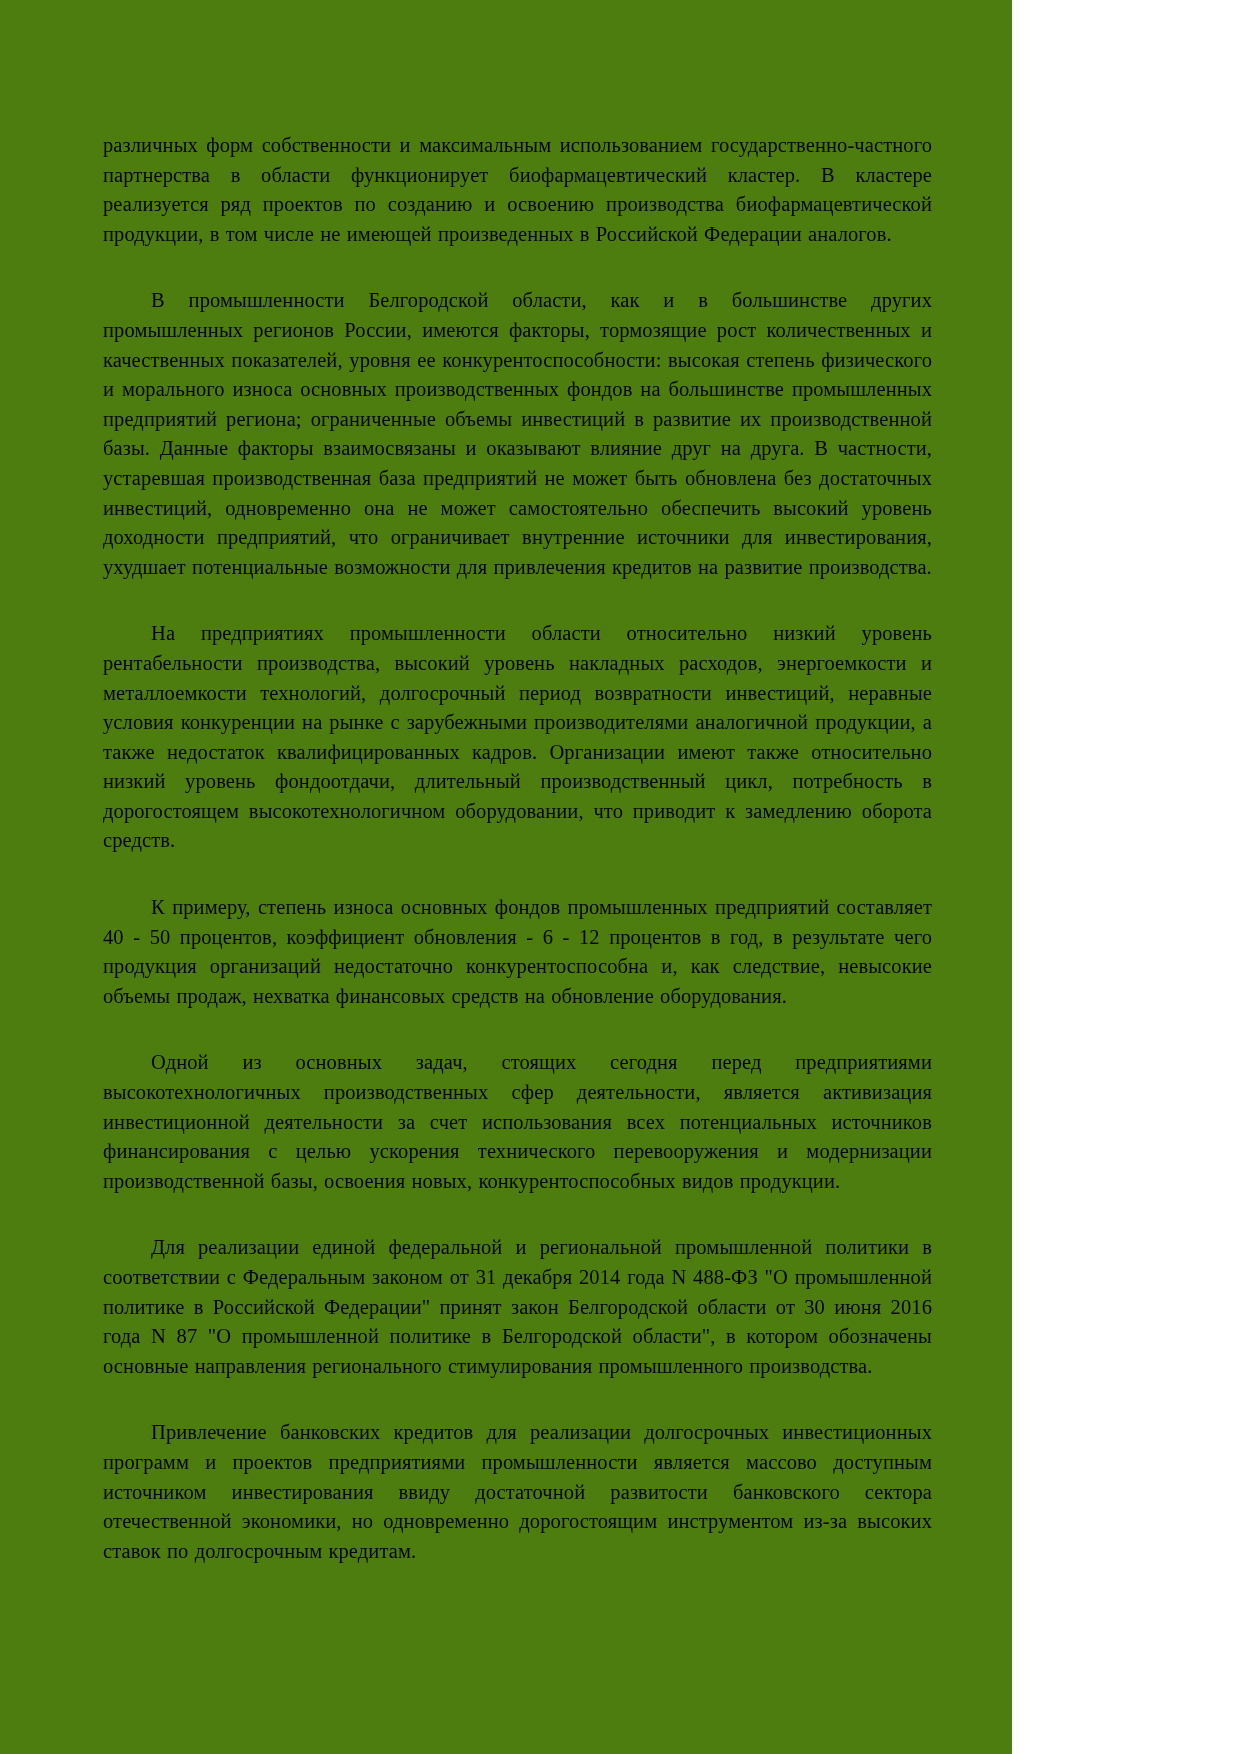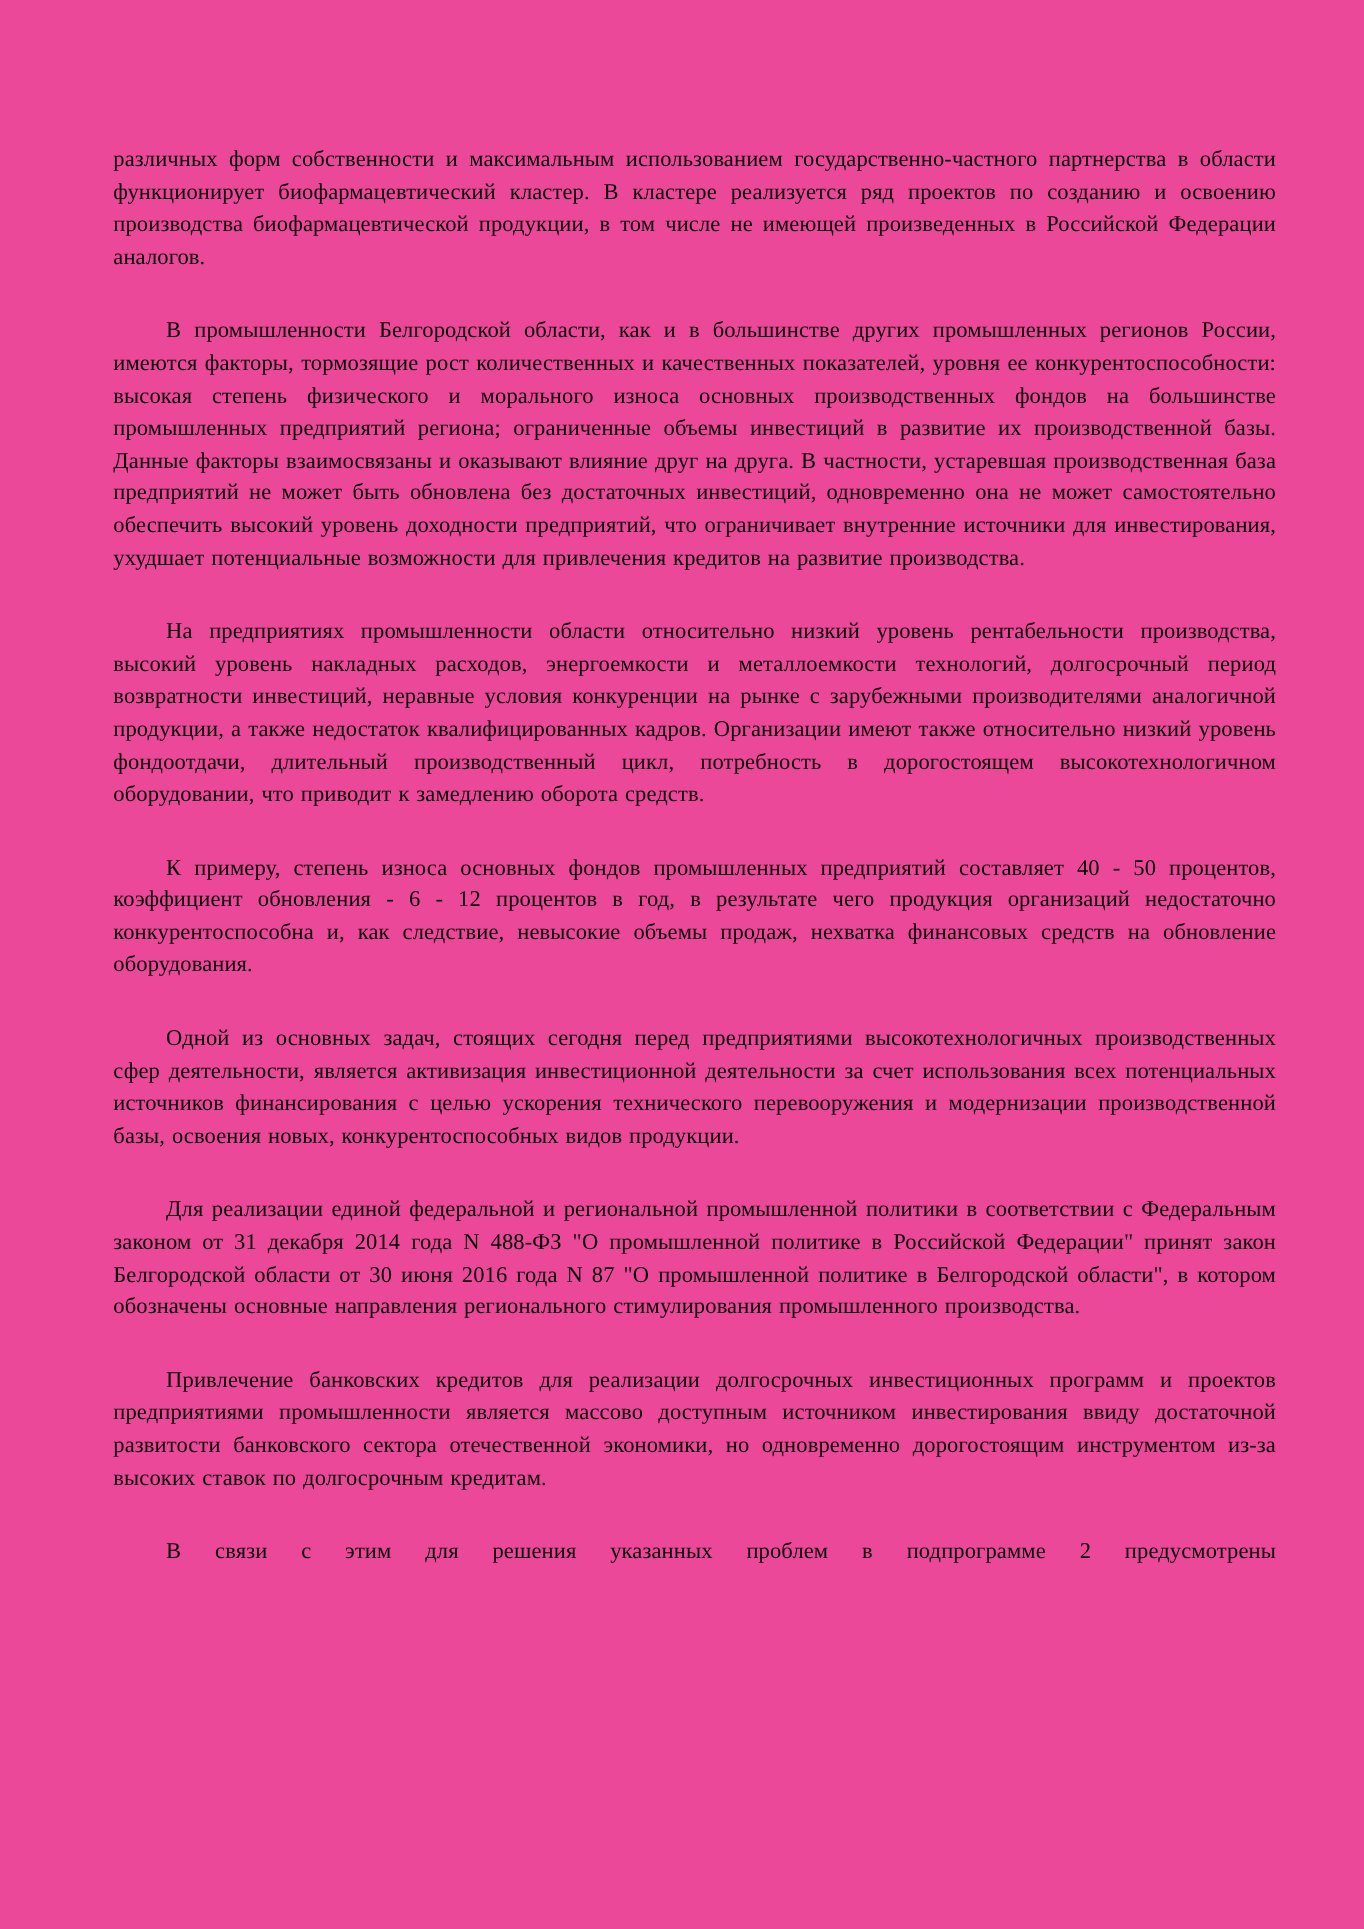--- a/index.html
+++ b/index.html
@@ -7,24 +7,24 @@
     width: 1240px;
     background: #ffffff;
   }
   body {
     height: 1754px;
     font-family: "Liberation Serif", "DejaVu Serif", serif;
     color: #050505;
     overflow: hidden;
   }
   .page {
-    width: 1240px;
+    width: 1012px;
     height: 1754px;
     padding: 131px 80px 64px 103px;
-    background: #ec4899;
+    background: #4d7c0f;
   }
   .page p {
     font-size: 20.5px;
     line-height: 29.6px;
     text-align: justify;
     text-indent: 48px;
     letter-spacing: 0.1px;
     word-spacing: 1px;
     margin-bottom: 37px;
   }
@@ -40,14 +40,13 @@
 <body>
 
 <main class="page">
   <p class="no-indent">различных форм собственности и максимальным использованием государственно-частного партнерства в области функционирует биофармацевтический кластер. В кластере реализуется ряд проектов по созданию и освоению производства биофармацевтической продукции, в том числе не имеющей произведенных в Российской Федерации аналогов.</p>
   <p>В промышленности Белгородской области, как и в большинстве других промышленных регионов России, имеются факторы, тормозящие рост количественных и качественных показателей, уровня ее конкурентоспособности: высокая степень физического и морального износа основных производственных фондов на большинстве промышленных предприятий региона; ограниченные объемы инвестиций в развитие их производственной базы. Данные факторы взаимосвязаны и оказывают влияние друг на друга. В частности, устаревшая производственная база предприятий не может быть обновлена без достаточных инвестиций, одновременно она не может самостоятельно обеспечить высокий уровень доходности предприятий, что ограничивает внутренние источники для инвестирования, ухудшает потенциальные возможности для привлечения кредитов на развитие производства.</p>
   <p>На предприятиях промышленности области относительно низкий уровень рентабельности производства, высокий уровень накладных расходов, энергоемкости и металлоемкости технологий, долгосрочный период возвратности инвестиций, неравные условия конкуренции на рынке с зарубежными производителями аналогичной продукции, а также недостаток квалифицированных кадров. Организации имеют также относительно низкий уровень фондоотдачи, длительный производственный цикл, потребность в дорогостоящем высокотехнологичном оборудовании, что приводит к замедлению оборота средств.</p>
   <p>К примеру, степень износа основных фондов промышленных предприятий составляет 40 - 50 процентов, коэффициент обновления - 6 - 12 процентов в год, в результате чего продукция организаций недостаточно конкурентоспособна и, как следствие, невысокие объемы продаж, нехватка финансовых средств на обновление оборудования.</p>
   <p>Одной из основных задач, стоящих сегодня перед предприятиями высокотехнологичных производственных сфер деятельности, является активизация инвестиционной деятельности за счет использования всех потенциальных источников финансирования с целью ускорения технического перевооружения и модернизации производственной базы, освоения новых, конкурентоспособных видов продукции.</p>
   <p>Для реализации единой федеральной и региональной промышленной политики в соответствии с Федеральным законом от 31 декабря 2014 года N 488-ФЗ "О промышленной политике в Российской Федерации" принят закон Белгородской области от 30 июня 2016 года N 87 "О промышленной политике в Белгородской области", в котором обозначены основные направления регионального стимулирования промышленного производства.</p>
   <p>Привлечение банковских кредитов для реализации долгосрочных инвестиционных программ и проектов предприятиями промышленности является массово доступным источником инвестирования ввиду достаточной развитости банковского сектора отечественной экономики, но одновременно дорогостоящим инструментом из-за высоких ставок по долгосрочным кредитам.</p>
-  <p class="stretch-last">В связи с этим для решения указанных проблем в подпрограмме 2 предусмотрены</p>
 </main>
 
 </body></html>

